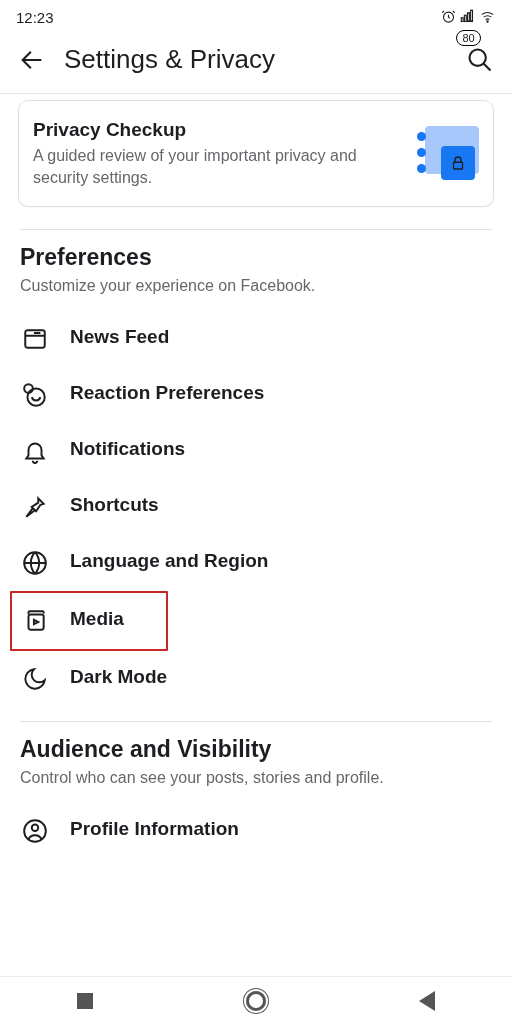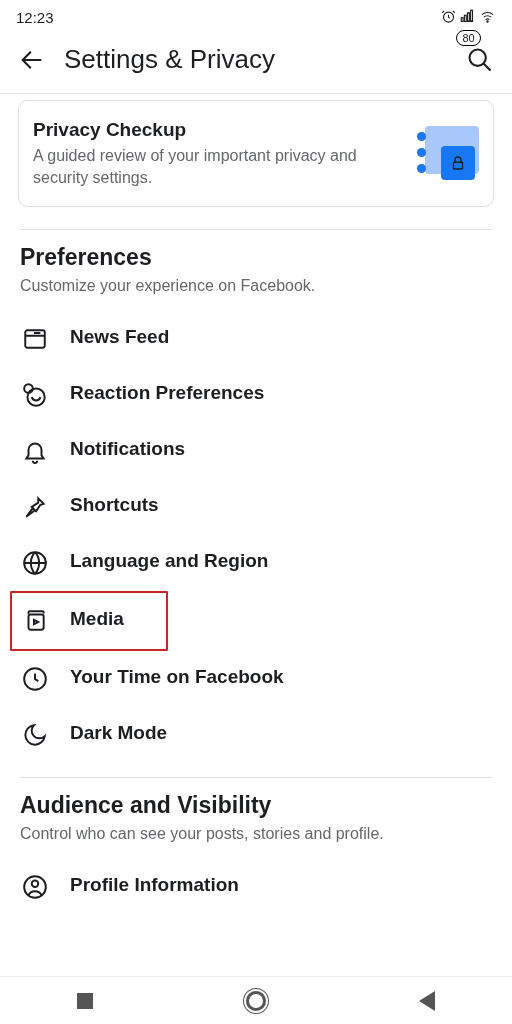--- a/index.html
+++ b/index.html
@@ -152,29 +152,20 @@
       <span class="item-icon">
           <svg width="26" height="26" viewBox="0 0 24 24">
             <rect x="6" y="6" width="14" height="14" rx="2"></rect>
             <path d="M6 6V4a1 1 0 0 1 1-1h12a1 1 0 0 1 1 1v1M11 11l4 2-4 2z"></path>
           </svg>
         </span>
       <span class="item-label">Media</span>
     </div>
   </div>
 
-  <div class="item">
-    <span class="item-icon">
-        <svg width="26" height="26" viewBox="0 0 24 24">
-          <circle cx="12" cy="12" r="10"></circle>
-          <path d="M12 7v5l3 2"></path>
-        </svg>
-      </span>
-    <span class="item-label">Your Time on Facebook</span>
-  </div>
 
   <div class="item">
     <span class="item-icon">
         <svg width="26" height="26" viewBox="0 0 24 24">
           <path d="M21 13A9 9 0 1 1 11 3a7 7 0 0 0 10 10z"></path>
         </svg>
       </span>
     <span class="item-label">Dark Mode</span>
   </div>
 </div>

